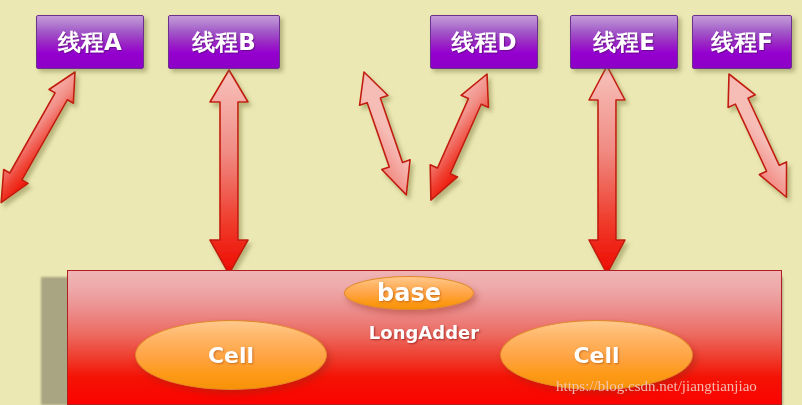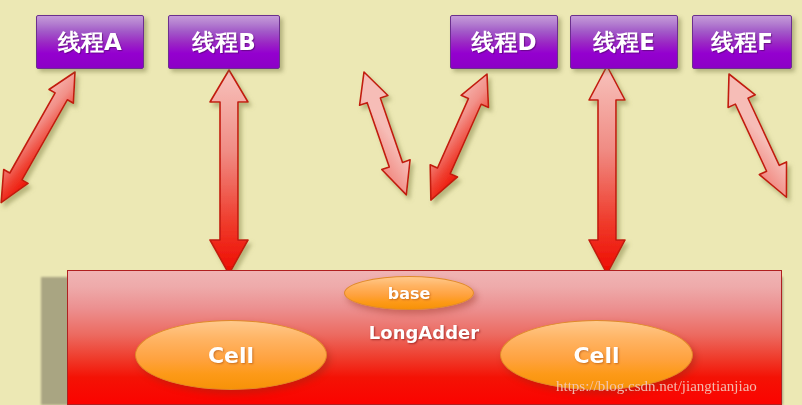--- a/index.html
+++ b/index.html
@@ -118,21 +118,21 @@
     box-shadow: 3px 4px 6px rgba(150,40,20,0.40);
   }
   .ellipse-label {
     color: #ffffff;
     font-family: "DejaVu Sans", "Liberation Sans", sans-serif;
     font-weight: 700;
     text-shadow: 1px 1px 2px rgba(160,70,10,0.55);
     white-space: nowrap;
   }
   #ellipse-base { left: 344px; top: 276px; width: 130px; height: 34px; }
-  #ellipse-base .ellipse-label { font-size: 16px; }
+  #ellipse-base .ellipse-label { font-size: 24px; }
   #ellipse-cell-left { left: 135px; top: 320px; width: 192px; height: 70px; }
   #ellipse-cell-right { left: 500px; top: 320px; width: 193px; height: 70px; }
   #ellipse-cell-left .ellipse-label,
   #ellipse-cell-right .ellipse-label { font-size: 22px; }
 
   
   #watermark {
     position: absolute;
     z-index: 30;
     left: 556px;
@@ -199,21 +199,21 @@
       <polygon fill="url(#gradB)" stroke="#c21b10" stroke-width="1.6" stroke-linejoin="round" transform="rotate(-25 729 74)" points="729,74 744,104 736,104 736,178 744,178 729,210 714,178 722,178 722,104 714,104"></polygon>
     </g>
   </svg>
 
   <div class="thread-box" style="left:36px; top:15px; width:106px; height:52px;">
     <span class="thread-label">线程A</span>
   </div>
   <div class="thread-box" style="left:168px; top:15px; width:110px; height:52px;">
     <span class="thread-label">线程B</span>
   </div>
-  <div class="thread-box" style="left:450px; top:15px; width:106px; height:52px;">
+  <div class="thread-box" style="left:430px; top:15px; width:106px; height:52px;">
     <span class="thread-label">线程D</span>
   </div>
   <div class="thread-box" style="left:570px; top:15px; width:106px; height:52px;">
     <span class="thread-label">线程E</span>
   </div>
   <div class="thread-box" style="left:692px; top:15px; width:98px; height:52px;">
     <span class="thread-label">线程F</span>
   </div>
 
   <div id="longadder-shadow"></div>

